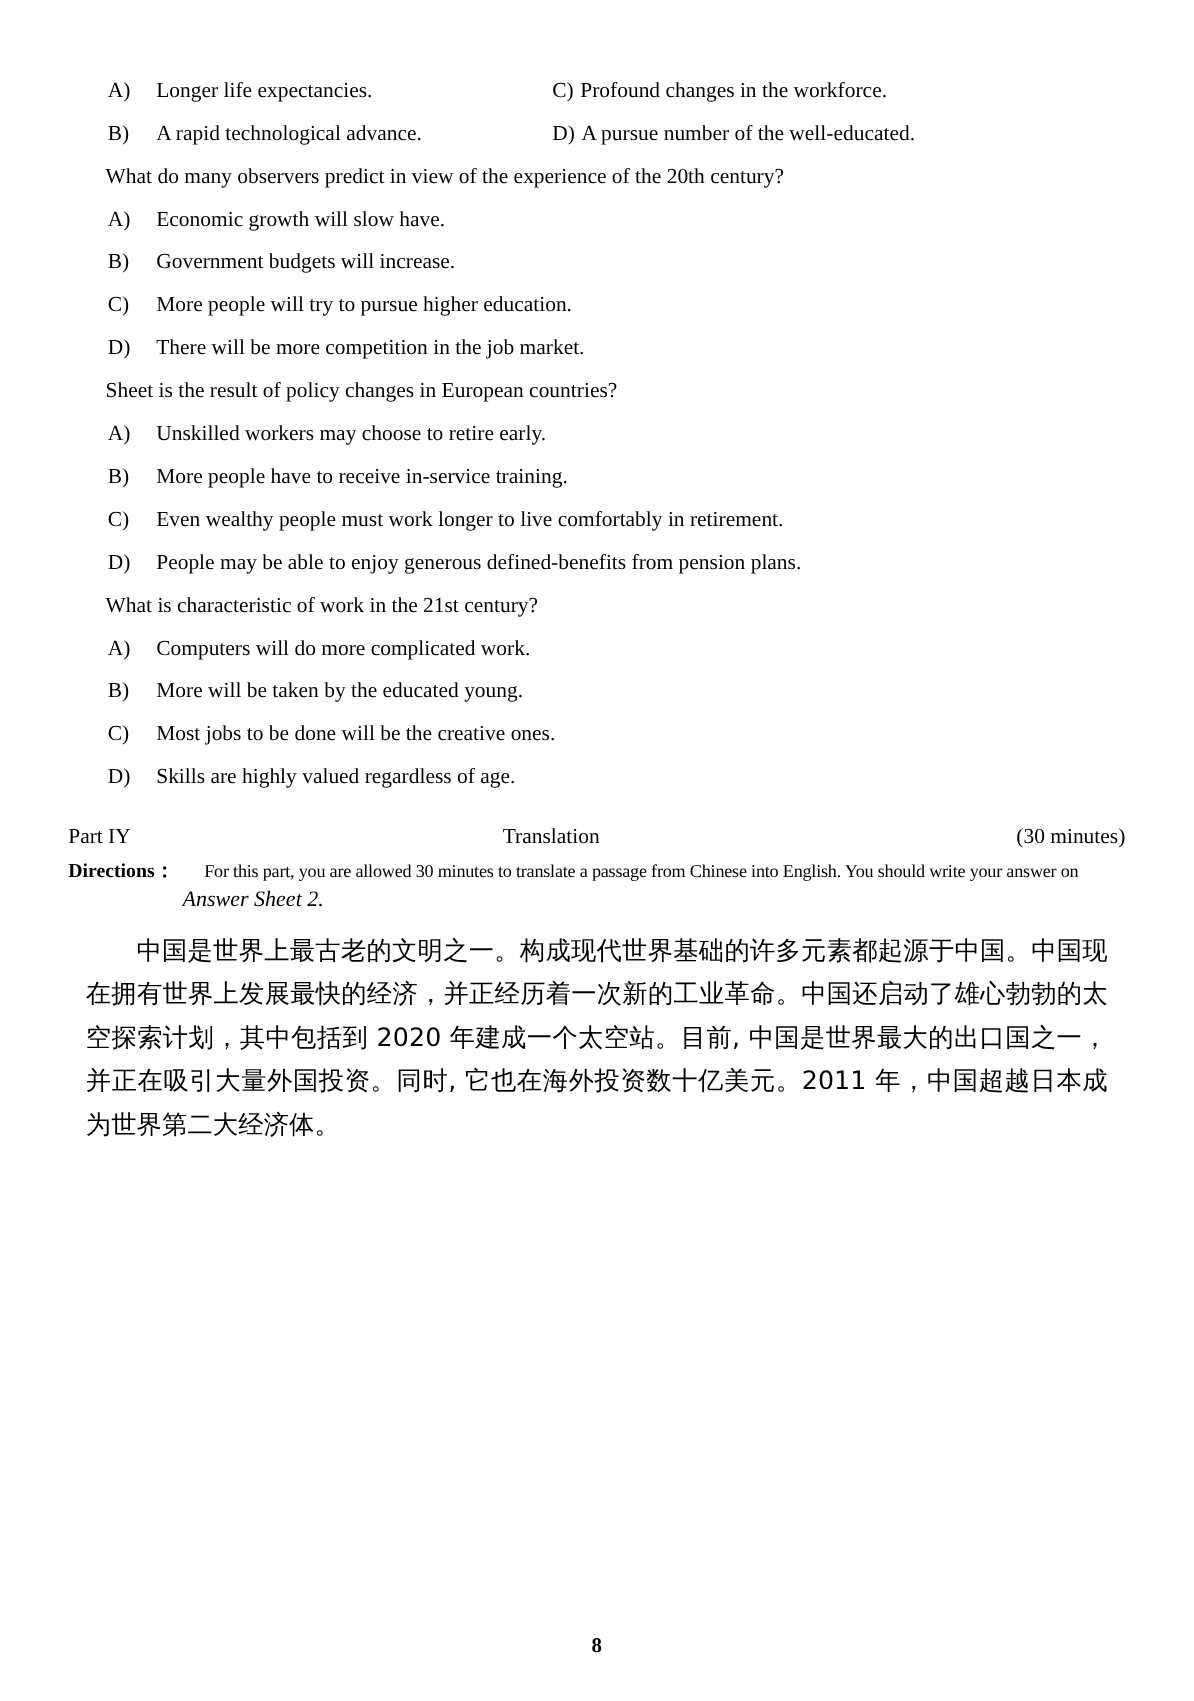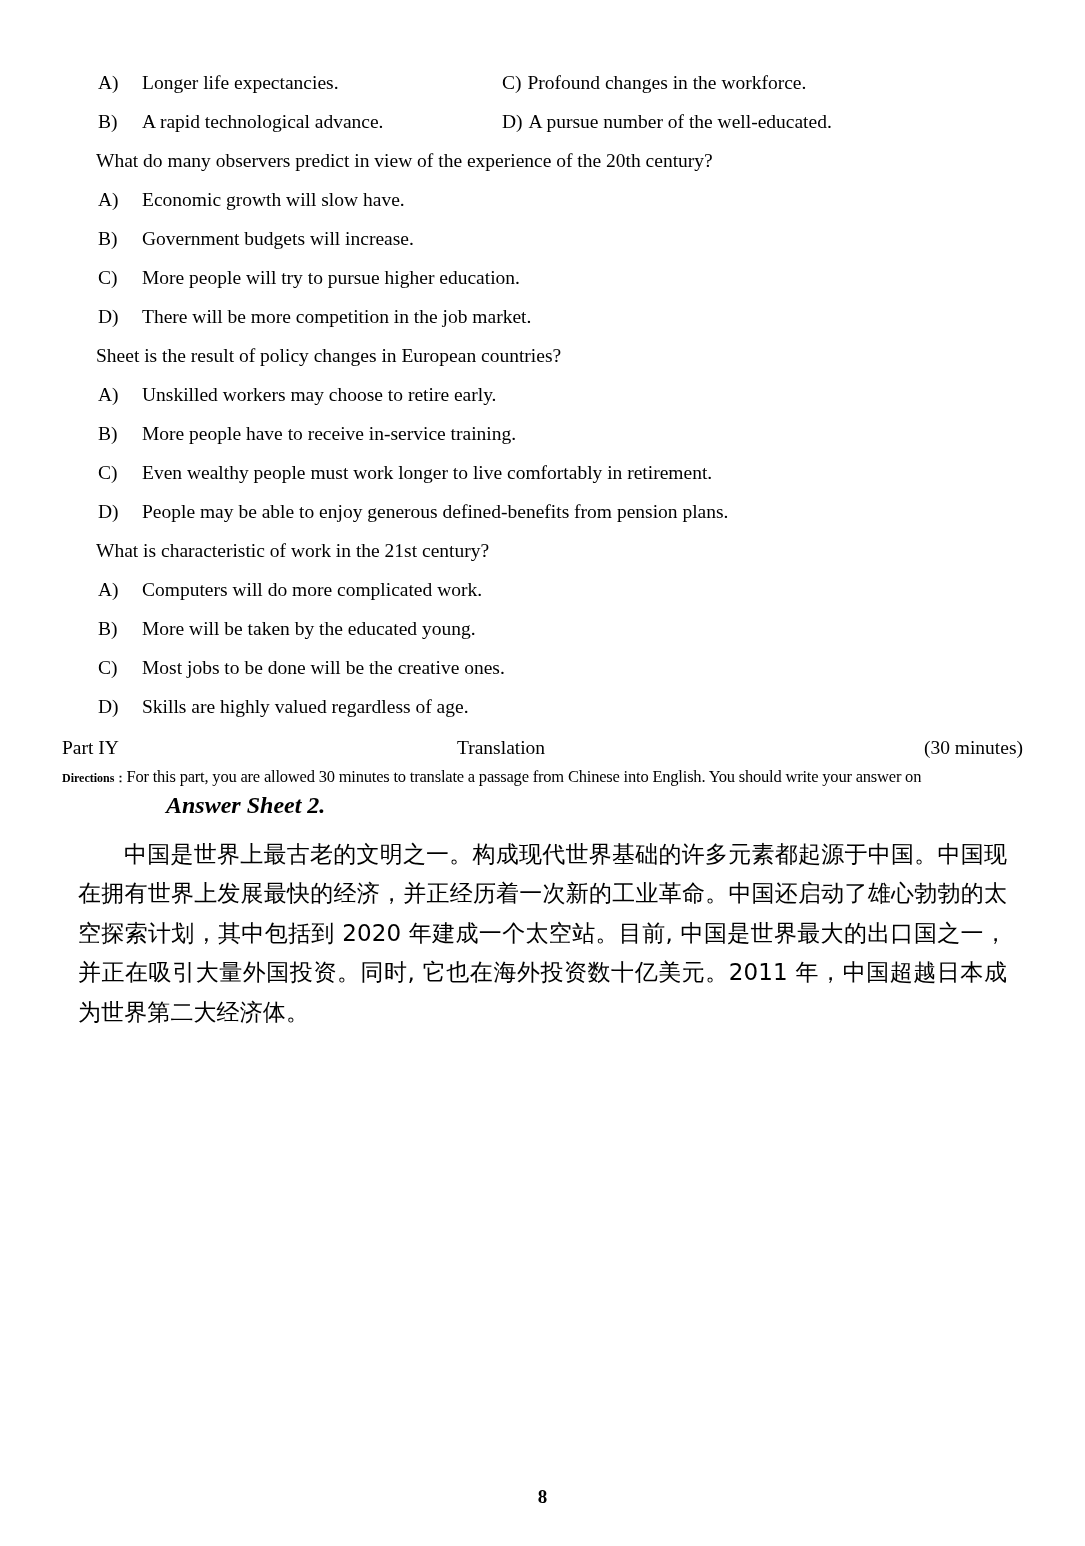--- a/index.html
+++ b/index.html
@@ -67,21 +67,21 @@
   .question {
     font-size: 19.5px;
     margin: 0 0 17px 0;
     padding-left: 34px;
   }
 
   
   .part-header {
     display: flex;
     align-items: baseline;
-    margin-top: 19px;
+    margin-top: 32px;
     margin-bottom: 6px;
     font-size: 19.5px;
   }
   .part-label {
     width: 395px;
     flex: 0 0 395px;
   }
   .part-title {
     flex: 0 0 330px;
   }
@@ -91,30 +91,31 @@
     padding-left: 10px;
   }
 
   .directions-block {
     font-size: 17px;
     line-height: 1.45;
     margin-bottom: 2px;
   }
   .directions-label {
     font-weight: bold;
-    font-size: 12px;
+    font-size: 18px;
   }
   .directions-text {
     font-size: 16.5px;
     letter-spacing: -0.2px;
+    margin-left: 27px;
   }
   .answer-sheet {
-    font-weight: bold;
+    font-weight: normal;
     font-style: italic;
-    font-size: 24px;
+    font-size: 20px;
     padding-left: 104px;
     margin-bottom: 10px;
   }
 
   
   .passage {
     font-family: "DejaVu Sans", "Liberation Sans", sans-serif;
     font-size: 23px;
     line-height: 1.72;
     text-align: justify;

